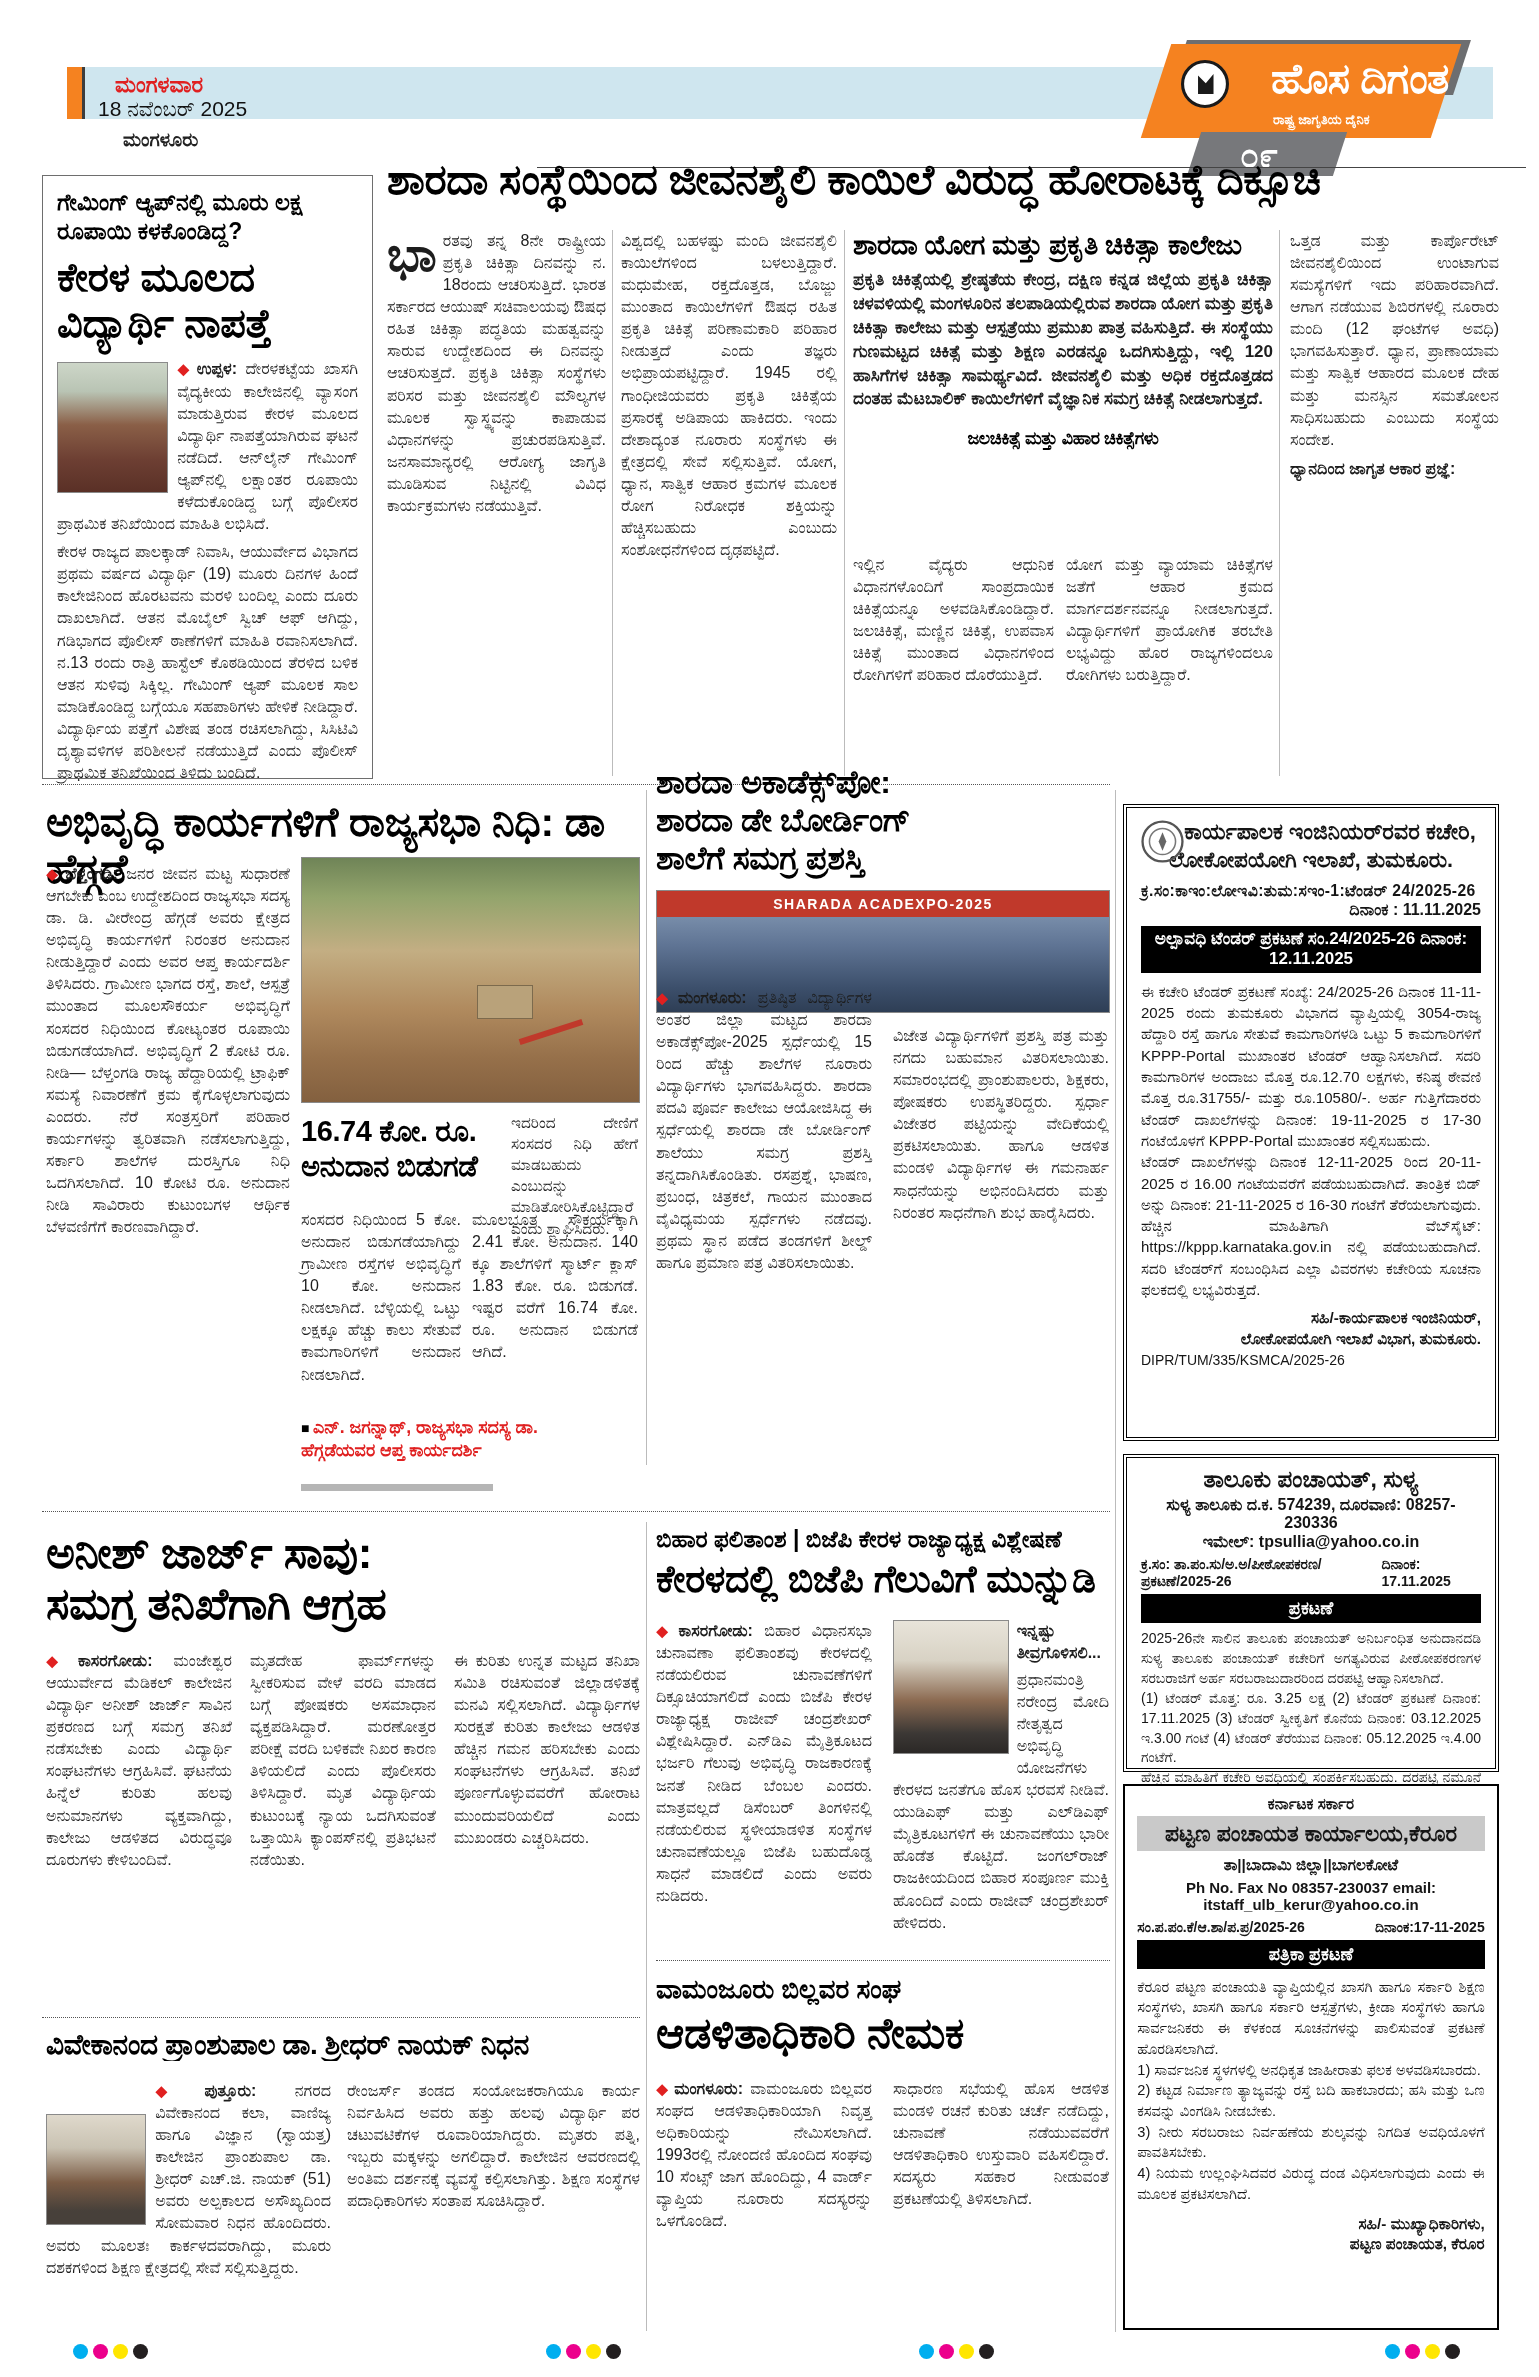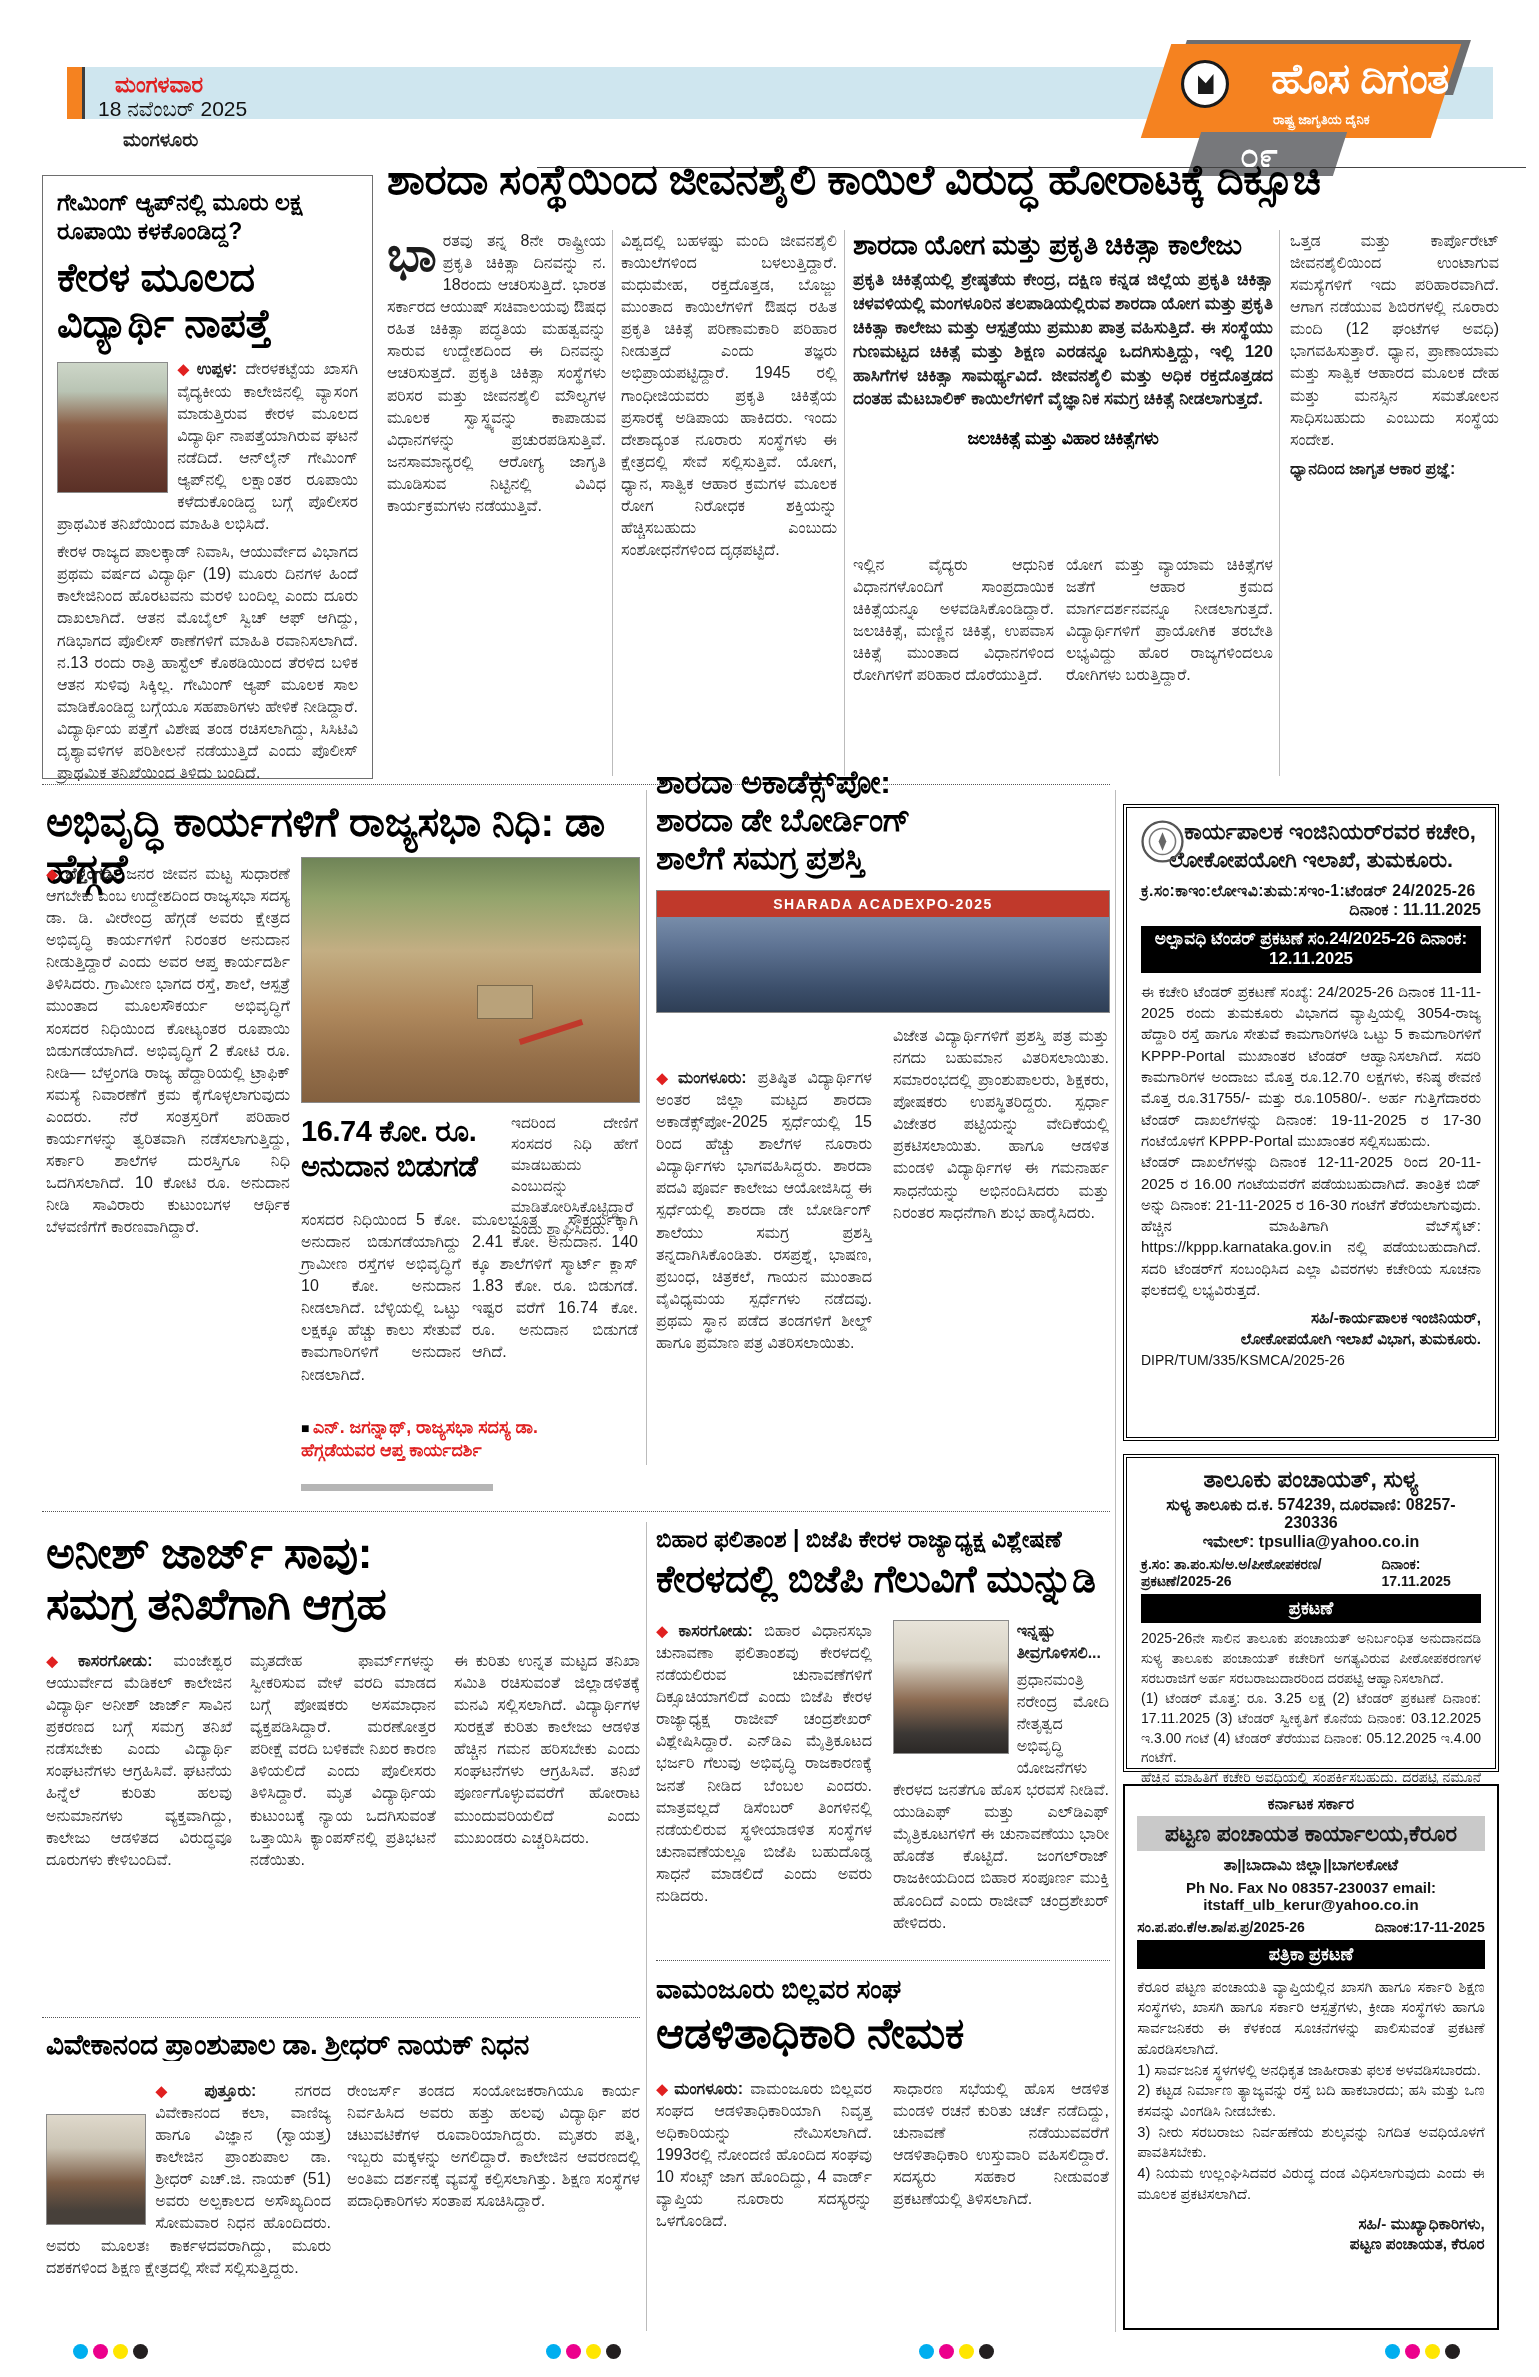--- a/index.html
+++ b/index.html
@@ -123,21 +123,21 @@
   <div class="abs vline" style="left:646px;top:790px;height:675px;"></div>
   <div class="abs hl" style="left:656px;top:764px;width:454px;font-size:32px;line-height:1.18;">
     <div>ಶಾರದಾ ಅಕಾಡೆಕ್ಸ್‌ಪೋ:</div>
     <div>ಶಾರದಾ ಡೇ ಬೋರ್ಡಿಂಗ್</div>
     <div>ಶಾಲೆಗೆ ಸಮಗ್ರ ಪ್ರಶಸ್ತಿ</div>
   </div>
   <div class="abs ph" style="left:656px;top:890px;width:452px;height:121px;background:linear-gradient(180deg,#8ea3bd 0%,#5f7494 45%,#3c4f6b 80%,#2e3e55 100%);">
     <div style="position:absolute;left:0;top:0;width:100%;height:26px;background:#c0392b;color:#fff;font-weight:bold;
                 font-size:14px;text-align:center;line-height:26px;letter-spacing:1.5px;">SHARADA ACADEXPO-2025</div>
   </div>
-  <div class="abs body" style="left:656px;top:1067px;width:216px;height:437px;">
+  <div class="abs body" style="left:656px;top:987px;width:216px;height:437px;">
     <p>
       <span class="diamond">◆</span><span class="dl">ಮಂಗಳೂರು:</span>
       <span>ಪ್ರತಿಷ್ಠಿತ ವಿದ್ಯಾರ್ಥಿಗಳ ಅಂತರ ಜಿಲ್ಲಾ ಮಟ್ಟದ ಶಾರದಾ ಅಕಾಡೆಕ್ಸ್‌ಪೋ-2025 ಸ್ಪರ್ಧೆಯಲ್ಲಿ 15 ರಿಂದ ಹೆಚ್ಚು ಶಾಲೆಗಳ ನೂರಾರು ವಿದ್ಯಾರ್ಥಿಗಳು ಭಾಗವಹಿಸಿದ್ದರು. ಶಾರದಾ ಪದವಿ ಪೂರ್ವ ಕಾಲೇಜು ಆಯೋಜಿಸಿದ್ದ ಈ ಸ್ಪರ್ಧೆಯಲ್ಲಿ ಶಾರದಾ ಡೇ ಬೋರ್ಡಿಂಗ್ ಶಾಲೆಯು ಸಮಗ್ರ ಪ್ರಶಸ್ತಿ ತನ್ನದಾಗಿಸಿಕೊಂಡಿತು. ರಸಪ್ರಶ್ನೆ, ಭಾಷಣ, ಪ್ರಬಂಧ, ಚಿತ್ರಕಲೆ, ಗಾಯನ ಮುಂತಾದ ವೈವಿಧ್ಯಮಯ ಸ್ಪರ್ಧೆಗಳು ನಡೆದವು. ಪ್ರಥಮ ಸ್ಥಾನ ಪಡೆದ ತಂಡಗಳಿಗೆ ಶೀಲ್ಡ್ ಹಾಗೂ ಪ್ರಮಾಣ ಪತ್ರ ವಿತರಿಸಲಾಯಿತು.</span>
     </p>
   </div>
   <div class="abs body" style="left:893px;top:1025px;width:216px;height:437px;">ವಿಜೇತ ವಿದ್ಯಾರ್ಥಿಗಳಿಗೆ ಪ್ರಶಸ್ತಿ ಪತ್ರ ಮತ್ತು ನಗದು ಬಹುಮಾನ ವಿತರಿಸಲಾಯಿತು. ಸಮಾರಂಭದಲ್ಲಿ ಪ್ರಾಂಶುಪಾಲರು, ಶಿಕ್ಷಕರು, ಪೋಷಕರು ಉಪಸ್ಥಿತರಿದ್ದರು. ಸ್ಪರ್ಧಾ ವಿಜೇತರ ಪಟ್ಟಿಯನ್ನು ವೇದಿಕೆಯಲ್ಲಿ ಪ್ರಕಟಿಸಲಾಯಿತು. ಹಾಗೂ ಆಡಳಿತ ಮಂಡಳಿ ವಿದ್ಯಾರ್ಥಿಗಳ ಈ ಗಮನಾರ್ಹ ಸಾಧನೆಯನ್ನು ಅಭಿನಂದಿಸಿದರು ಮತ್ತು ನಿರಂತರ ಸಾಧನೆಗಾಗಿ ಶುಭ ಹಾರೈಸಿದರು.</div>
 
   <div class="abs dotline" style="left:42px;top:1511px;width:1068px;"></div>
 
   <div class="abs hl" style="left:46px;top:1528px;width:594px;font-size:44px;line-height:1.15;">

